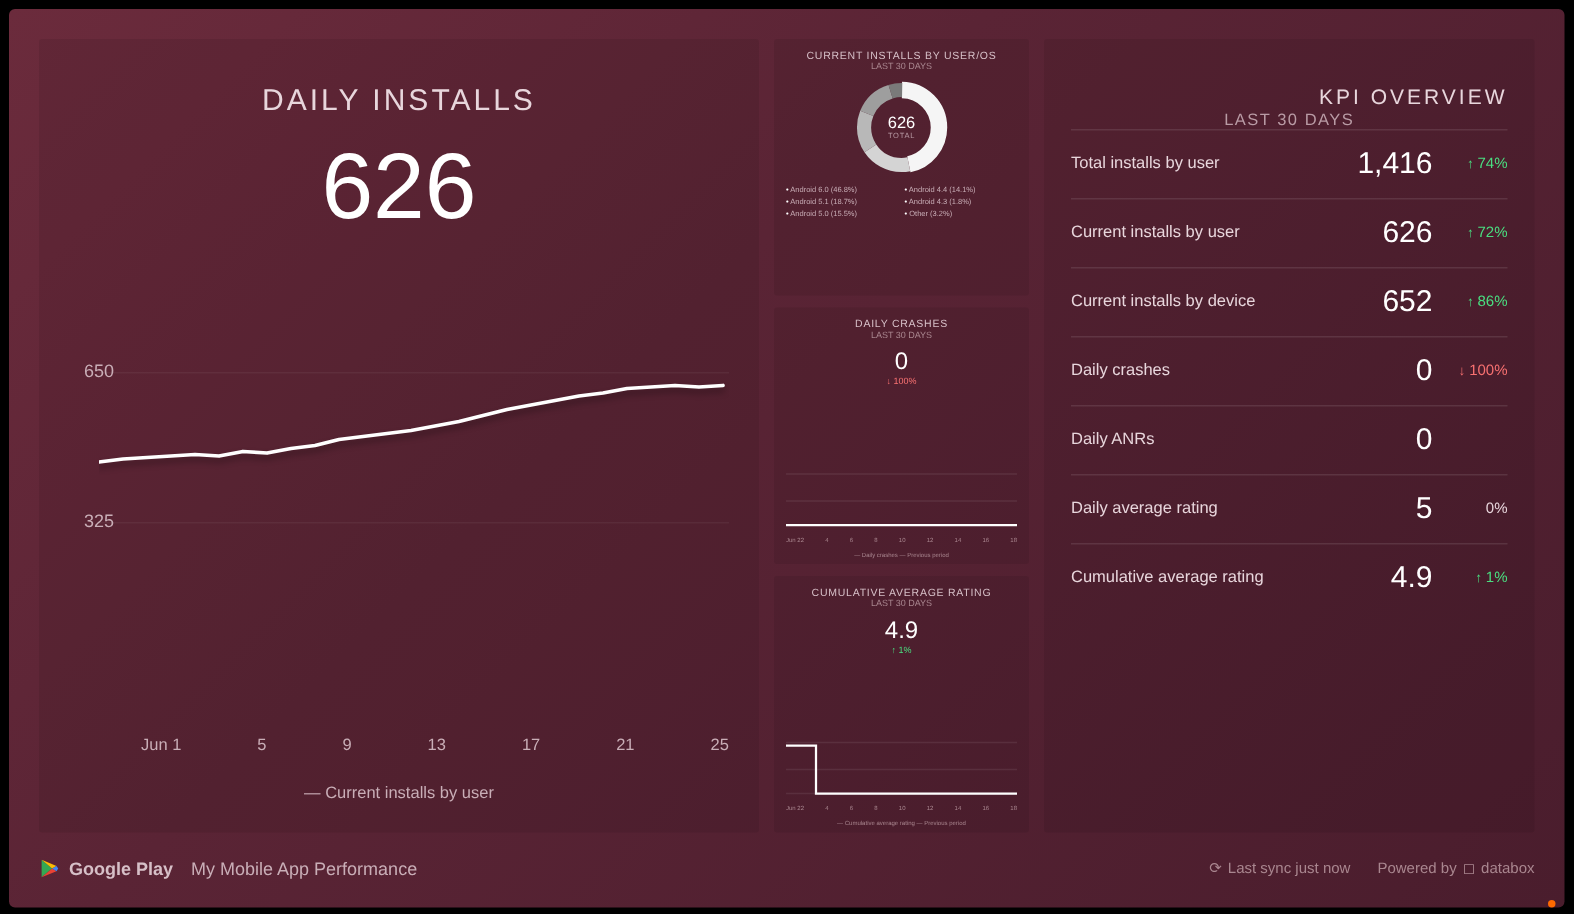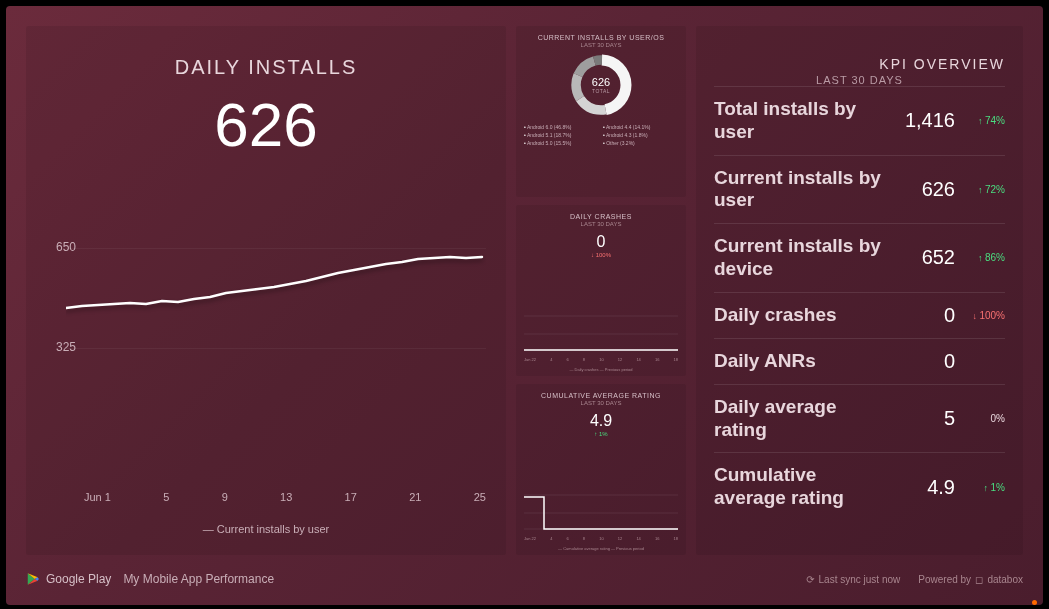--- a/index.html
+++ b/index.html
@@ -8,21 +8,21 @@
   .shell { width: 1037px; height: 599px; background: linear-gradient(135deg, #6b2b3c 0%, #5a2435 40%, #4a1d2d 100%); border-radius: 4px; position: relative; overflow: hidden; color: #fff; }
   .grid { position: absolute; top: 20px; left: 20px; right: 20px; bottom: 50px; display: grid; grid-template-columns: 480px 170px 1fr; gap: 10px; }
   .panel { background: rgba(0,0,0,0.08); border-radius: 2px; }
 
   
   .left { position: relative; padding: 30px 20px 10px 20px; }
   .left h1 { text-align: center; font-size: 20px; font-weight: 400; letter-spacing: 2px; color: #e8d6dc; }
   .left h2 { text-align: center; font-size: 16px; font-weight: 300; letter-spacing: 2px; color: #b99ba5; margin-top: 4px; }
   .left .big { text-align: center; font-size: 62px; font-weight: 300; margin-top: 10px; color: #fff; }
   .axis-y { position: absolute; left: 30px; font-size: 12px; color: #c9aeb7; }
-  .axis-x { position: absolute; bottom: 52px; left: 58px; right: 20px; display: flex; justify-content: space-between; font-size: 11px; color: #c9aeb7; gap: 37px; }
+  .axis-x { position: absolute; bottom: 52px; left: 68px; right: 20px; display: flex; justify-content: space-between; font-size: 11px; color: #c9aeb7; gap: 37px; }
   .legend-left { position: absolute; bottom: 20px; left: 0; right: 0; text-align: center; font-size: 11px; color: #c9aeb7; }
   .legend-left::before { content: "— "; }
   svg.line-main { position: absolute; left: 40px; right: 20px; top: 200px; height: 100px; width: 420px; }
   .gridline { position: absolute; left: 40px; right: 20px; border-top: 1px solid rgba(255,255,255,0.05); }
 
   
   .mid { display: flex; flex-direction: column; gap: 8px; }
   .mini { flex: 1; background: rgba(0,0,0,0.08); border-radius: 2px; padding: 8px 6px; position: relative; overflow: hidden; }
   .mini .t { text-align: center; font-size: 7px; letter-spacing: 0.5px; color: #d6bfc7; }
   .mini .s { text-align: center; font-size: 6px; color: #a9868f; margin-top: 1px; }
@@ -42,32 +42,32 @@
   .mini-axis { position: absolute; left: 8px; right: 8px; bottom: 14px; display: flex; justify-content: space-between; font-size: 4px; color: #a9868f; }
   .mini-legend { position: absolute; left: 0; right: 0; bottom: 4px; text-align: center; font-size: 4px; color: #a9868f; }
 
   
   .right { padding: 30px 18px 10px 18px; display: flex; flex-direction: column; }
   .right h3 { text-align: right; font-size: 14px; font-weight: 400; letter-spacing: 2px; color: #e8d6dc; }
   .right h4 { text-align: center; font-size: 11px; font-weight: 300; letter-spacing: 1px; color: #b99ba5; margin-top: 2px; }
   .thead { display: grid; grid-template-columns: 1fr 70px 50px; font-size: 12px; color: #c9aeb7; margin-top: 22px; padding-bottom: 10px; }
   .thead .c2, .thead .c3 { text-align: right; }
   .trow { display: grid; grid-template-columns: 1fr 70px 50px; align-items: center; border-top: 1px solid rgba(255,255,255,0.1); padding: 11px 0; }
-  .trow .m { font-size: 19px; color: #e8d6dc; font-weight: 700; line-height: 1.2; }
+  .trow .m { font-size: 11px; color: #e8d6dc; font-weight: 400; line-height: 1.2; }
   .trow .val { font-size: 20px; font-weight: 300; text-align: right; color: #fff; }
   .trow .pct { font-size: 10px; text-align: right; }
   .pct.up { color: #4ade80; }
   .pct.down { color: #f87171; }
   .pct.flat { color: #e8d6dc; }
   .arrow-up::before { content: "↑ "; font-size: 9px; }
   .arrow-down::before { content: "↓ "; font-size: 9px; }
 
   
   .footer { position: absolute; left: 20px; right: 20px; bottom: 12px; height: 28px; display: flex; align-items: center; font-size: 12px; color: #d6bfc7; }
-  .gplay { display: flex; align-items: center; gap: 6px; font-weight: 400; }
+  .gplay { display: flex; align-items: center; gap: 6px; font-weight: 700; }
   .gplay svg { width: 14px; height: 14px; }
   .footer .title { margin-left: 12px; font-weight: 300; color: #c9aeb7; }
   .footer .spacer { flex: 1; }
   .sync { font-size: 10px; color: #a9868f; display: flex; align-items: center; gap: 4px; }
   .powered { font-size: 10px; color: #a9868f; margin-left: 18px; display: flex; align-items: center; gap: 4px; }
   .dot-orange { position: absolute; right: 12px; bottom: 4px; width: 5px; height: 5px; background: #ff6a00; border-radius: 50%; }
 </style>
 </head>
 <body>
 

